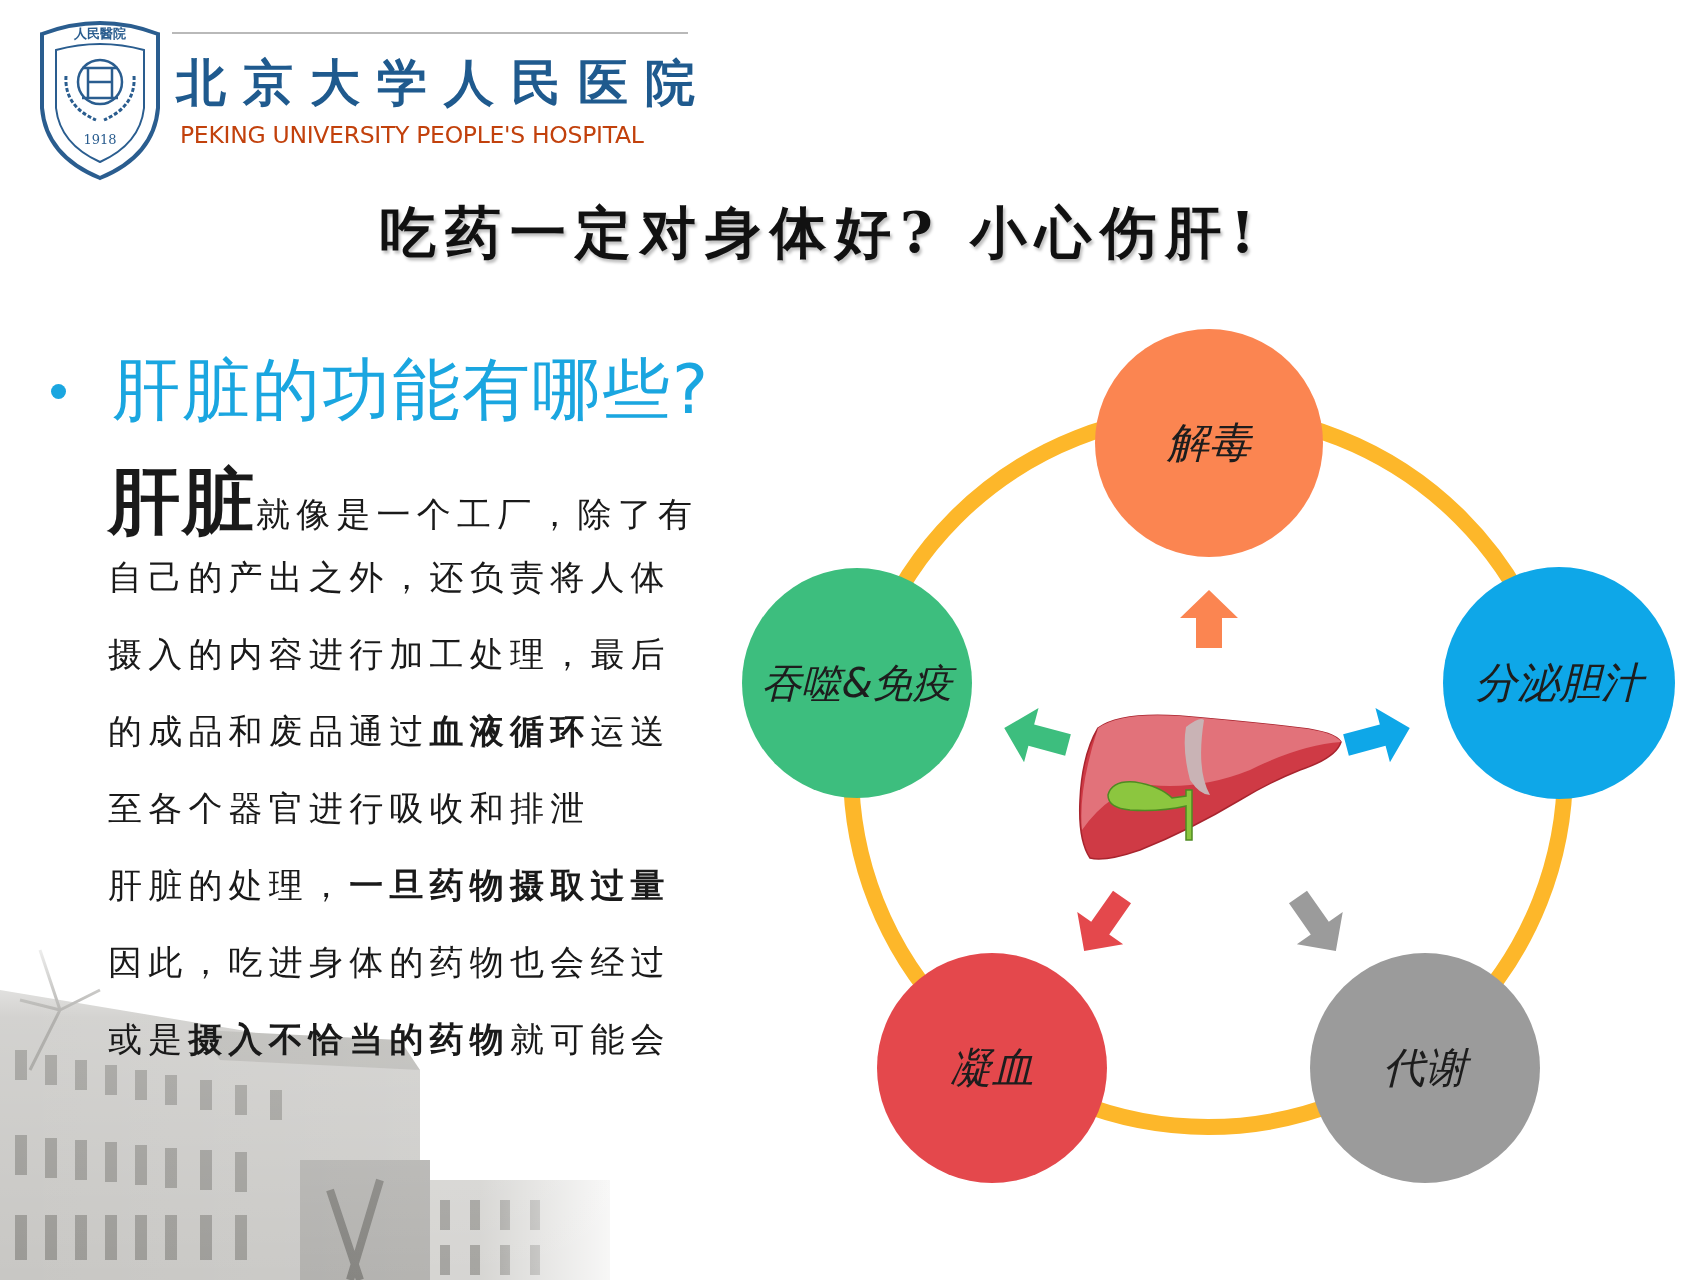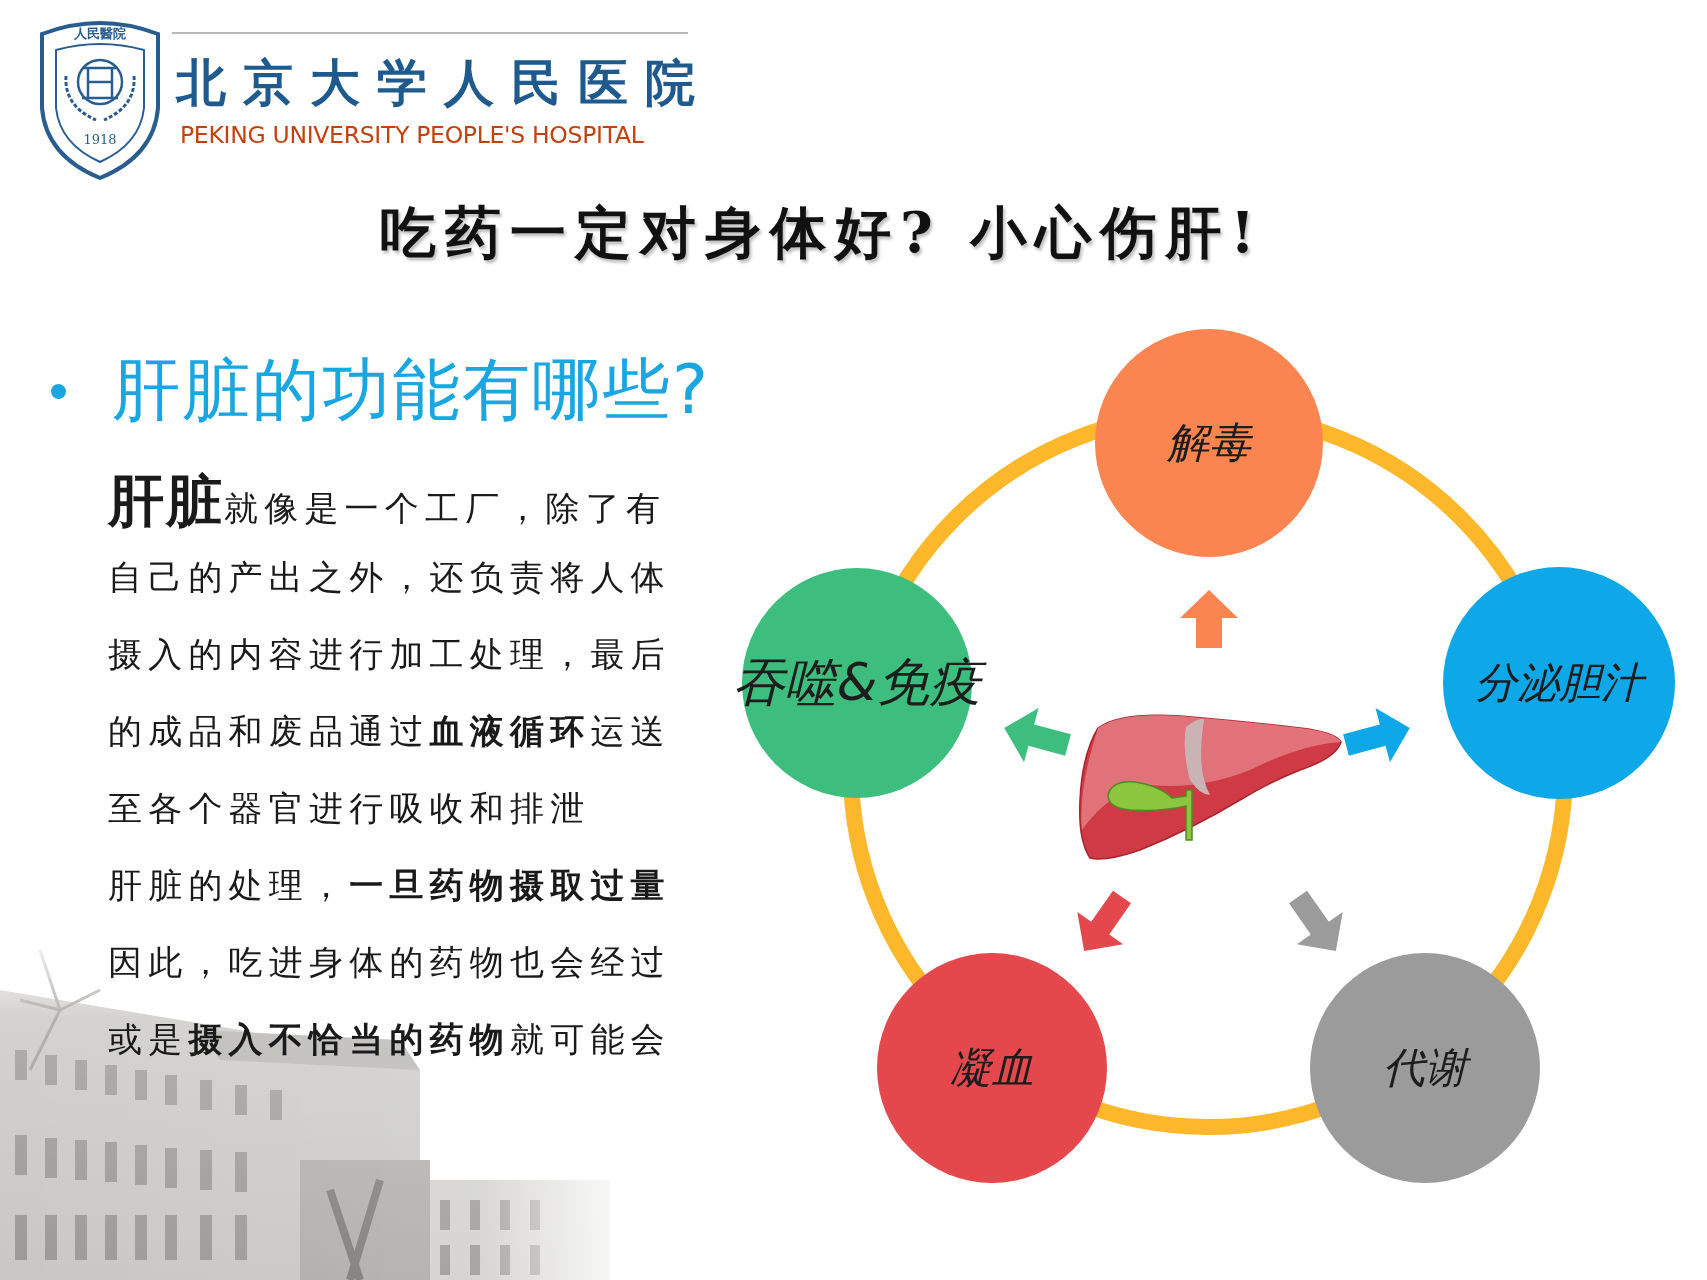--- a/index.html
+++ b/index.html
@@ -43,21 +43,21 @@
   
   #building-bg { left: 0; top: 930px; width: 640px; height: 350px; }
 
   
   #body-text { left: 108px; top: 462px; width: 620px; }
   .line {
     height: 77px; line-height: 77px; font-size: 34px; color: #1a1a1a;
     letter-spacing: 6.2px; white-space: nowrap;
   }
   .line b { font-weight: bold; }
-  .big { font-size: 56px; font-weight: bold; letter-spacing: 2px; }
+  .big { font-size: 72px; font-weight: bold; letter-spacing: 2px; }
 
   
   #diagram { left: 0; top: 0; width: 1707px; height: 1280px; pointer-events: none; }
   .node {
     position: absolute; border-radius: 50%;
     display: flex; align-items: center; justify-content: center;
     font-family: "DejaVu Sans", "Liberation Sans", sans-serif;
     font-size: 42px; color: #1d1d1d; white-space: nowrap;
   }
   .node span { pointer-events: auto; font-style: italic; }
@@ -193,15 +193,15 @@
   </div>
 <div class="node" style="left:1443px;top:567px;width:232px;height:232px;">
     <span>分泌胆汁</span>
   </div>
 <div class="node" style="left:1310px;top:953px;width:230px;height:230px;">
     <span>代谢</span>
   </div>
 <div class="node" style="left:877px;top:953px;width:230px;height:230px;align-items:center;">
     <span>凝血</span>
   </div>
-<div class="node" style="left:742px;top:568px;width:230px;height:230px;font-size:52px;">
+<div class="node" style="left:742px;top:568px;width:230px;height:230px;font-size:40px;">
     <span>吞噬&amp;免疫</span>
   </div>
 
 </body></html>

